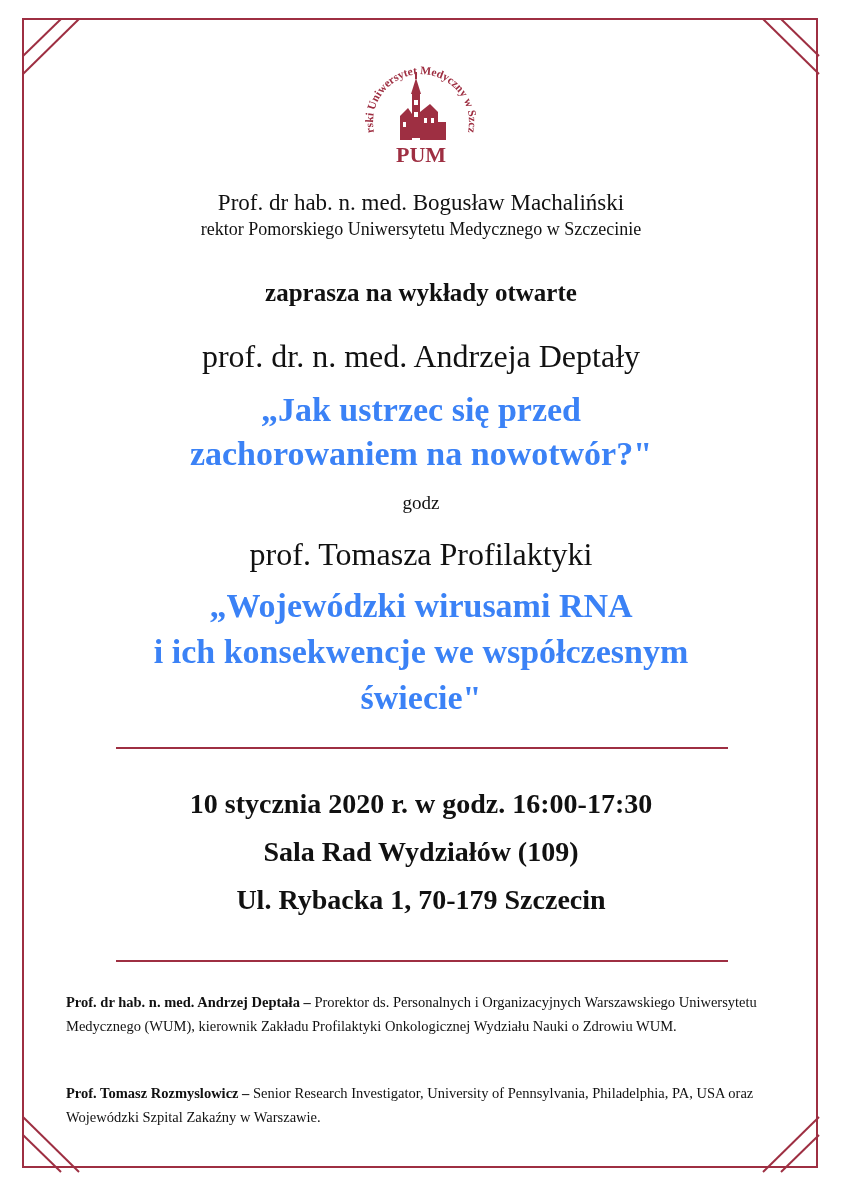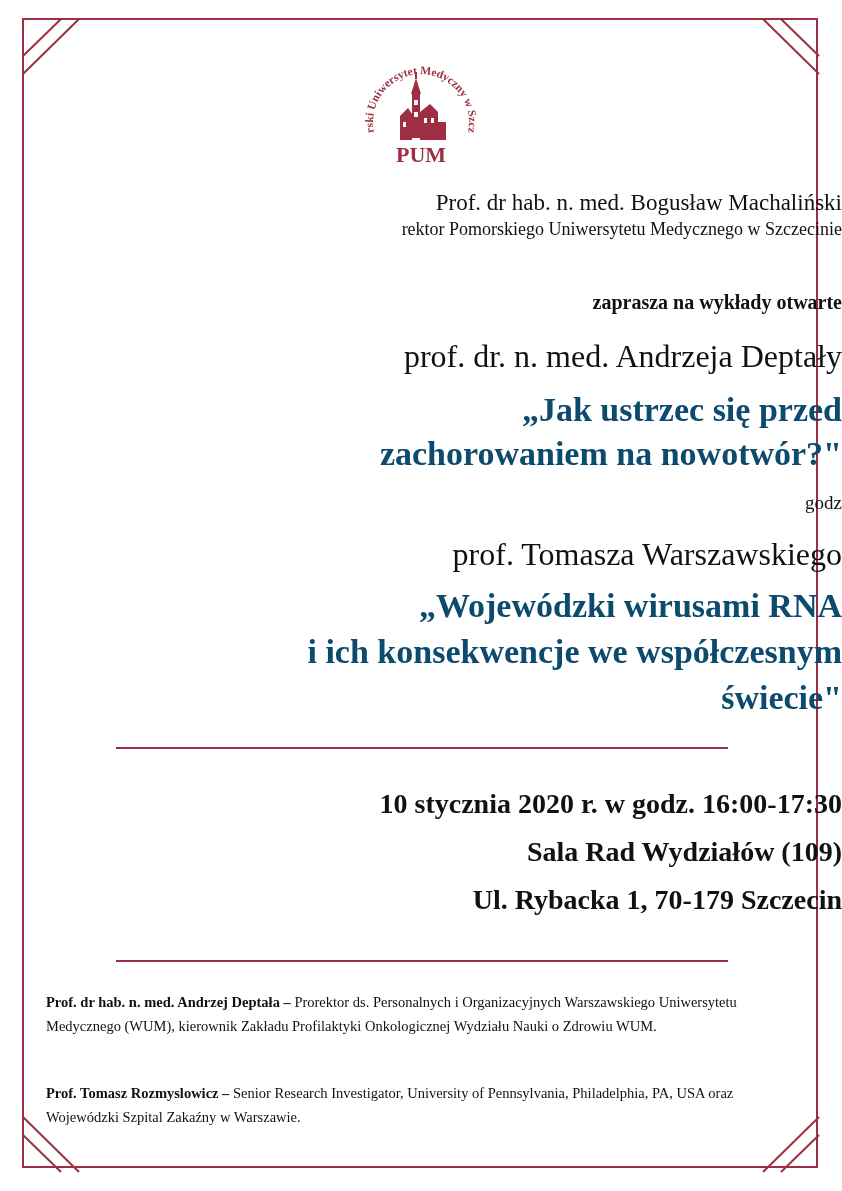--- a/index.html
+++ b/index.html
@@ -1,29 +1,29 @@
 <!DOCTYPE html>
 <html><head>
   <meta charset="utf-8">
   <style>
     html, body { margin: 0; padding: 0; background: #ffffff; }
     body { width: 842px; height: 1191px; position: relative; overflow: hidden; font-family: "Liberation Serif", "DejaVu Serif", serif; color: #111; }
     .frame { position: absolute; left: 22px; top: 18px; width: 796px; height: 1150px; border: 2px solid #9e2f42; box-sizing: border-box; }
     .corner { position: absolute; }
     .logo { position: absolute; left: 360px; top: 52px; width: 122px; height: 122px; }
-    .center { position: absolute; left: 0; width: 842px; text-align: right; }
+    .center { position: absolute; left: 0; width: 842px; text-align: center; }
     .rector { top: 190px; font-size: 23px; }
     .rector-sub { top: 219px; font-size: 18px; }
-    .invite { top: 291px; font-size: 20px; font-weight: bold; }
+    .invite { top: 279px; font-size: 25px; font-weight: bold; }
     .speaker { font-size: 32px; font-weight: normal; }
-    .talk { font-size: 34px; font-weight: bold; color: #0c4a6e; line-height: 44px; }
+    .talk { font-size: 34px; font-weight: bold; color: #3b82f6; line-height: 44px; }
     .oraz { font-size: 19px; }
     .hr { position: absolute; left: 116px; width: 612px; height: 2px; background: #9e2f42; }
     .info { font-size: 28px; font-weight: bold; line-height: 47px; }
-    .bio { position: absolute; left: 46px; width: 730px; font-size: 14.5px; line-height: 24px; }
+    .bio { position: absolute; left: 66px; width: 730px; font-size: 14.5px; line-height: 24px; }
     .bio b { font-weight: bold; }
   </style>
 </head>
 <body>
 
 <div class="frame"></div>
 
 <svg class="corner" style="left:0;top:0" width="100" height="100">
   <line x1="23" y1="56" x2="61" y2="19" stroke="#9e2f42" stroke-width="2"></line>
   <line x1="23" y1="74" x2="79" y2="19" stroke="#9e2f42" stroke-width="2"></line>
@@ -69,21 +69,21 @@
 <div class="center rector">Prof. dr hab. n. med. Bogusław Machaliński</div>
 <div class="center rector-sub">rektor Pomorskiego Uniwersytetu Medycznego w Szczecinie</div>
 <div class="center invite">zaprasza na wykłady otwarte</div>
 
 <div class="center speaker" style="top:338px">prof. dr. n. med. Andrzeja Deptały</div>
 <div class="center talk" style="top:388px">„Jak ustrzec się przed</div>
 <div class="center talk" style="top:432px">zachorowaniem na nowotwór?"</div>
 
 <div class="center oraz" style="top:492px">godz</div>
 
-<div class="center speaker" style="top:536px">prof. Tomasza Warszawskiego</div>
+<div class="center speaker" style="top:536px">prof. Tomasza Profilaktyki</div>
 <div class="center talk" style="top:584px">„Wojewódzki wirusami RNA</div>
 <div class="center talk" style="top:630px">i ich konsekwencje we współczesnym</div>
 <div class="center talk" style="top:676px">świecie"</div>
 
 <div class="hr" style="top:747px"></div>
 
 <div class="center info" style="top:780px">10 stycznia 2020 r. w godz. 16:00-17:30</div>
 <div class="center info" style="top:828px">Sala Rad Wydziałów (109)</div>
 <div class="center info" style="top:876px">Ul. Rybacka 1, 70-179 Szczecin</div>
 

